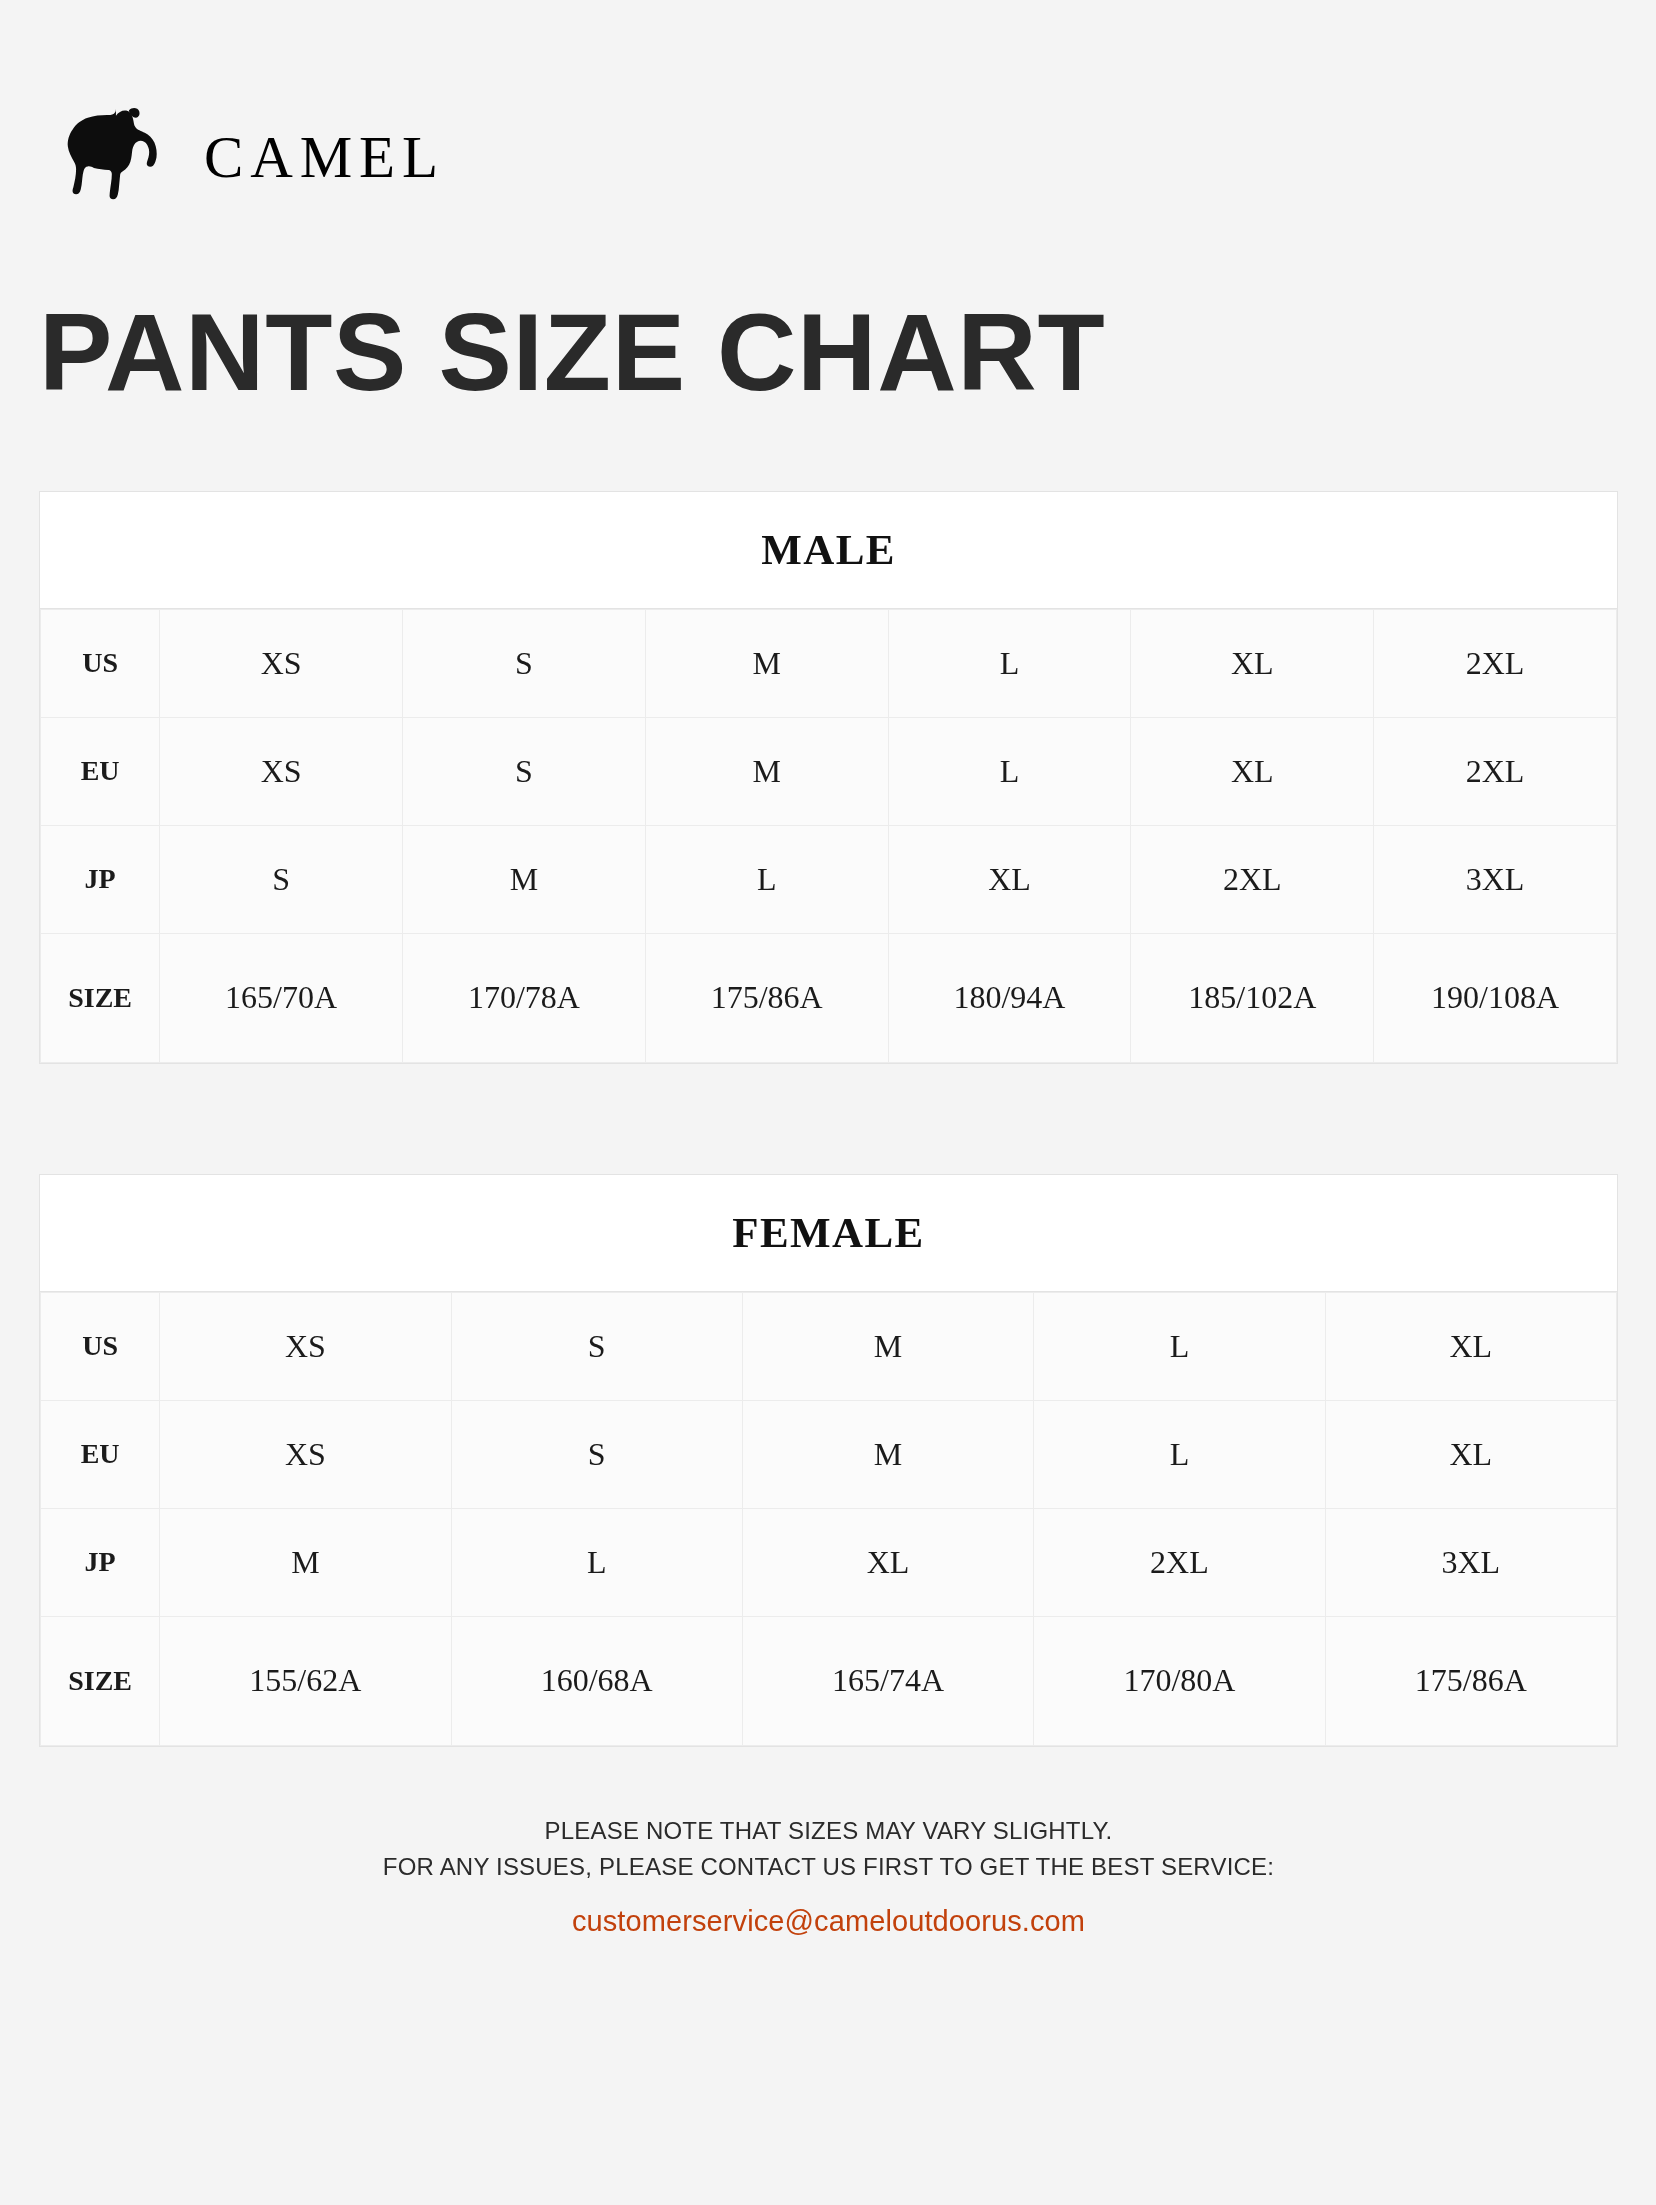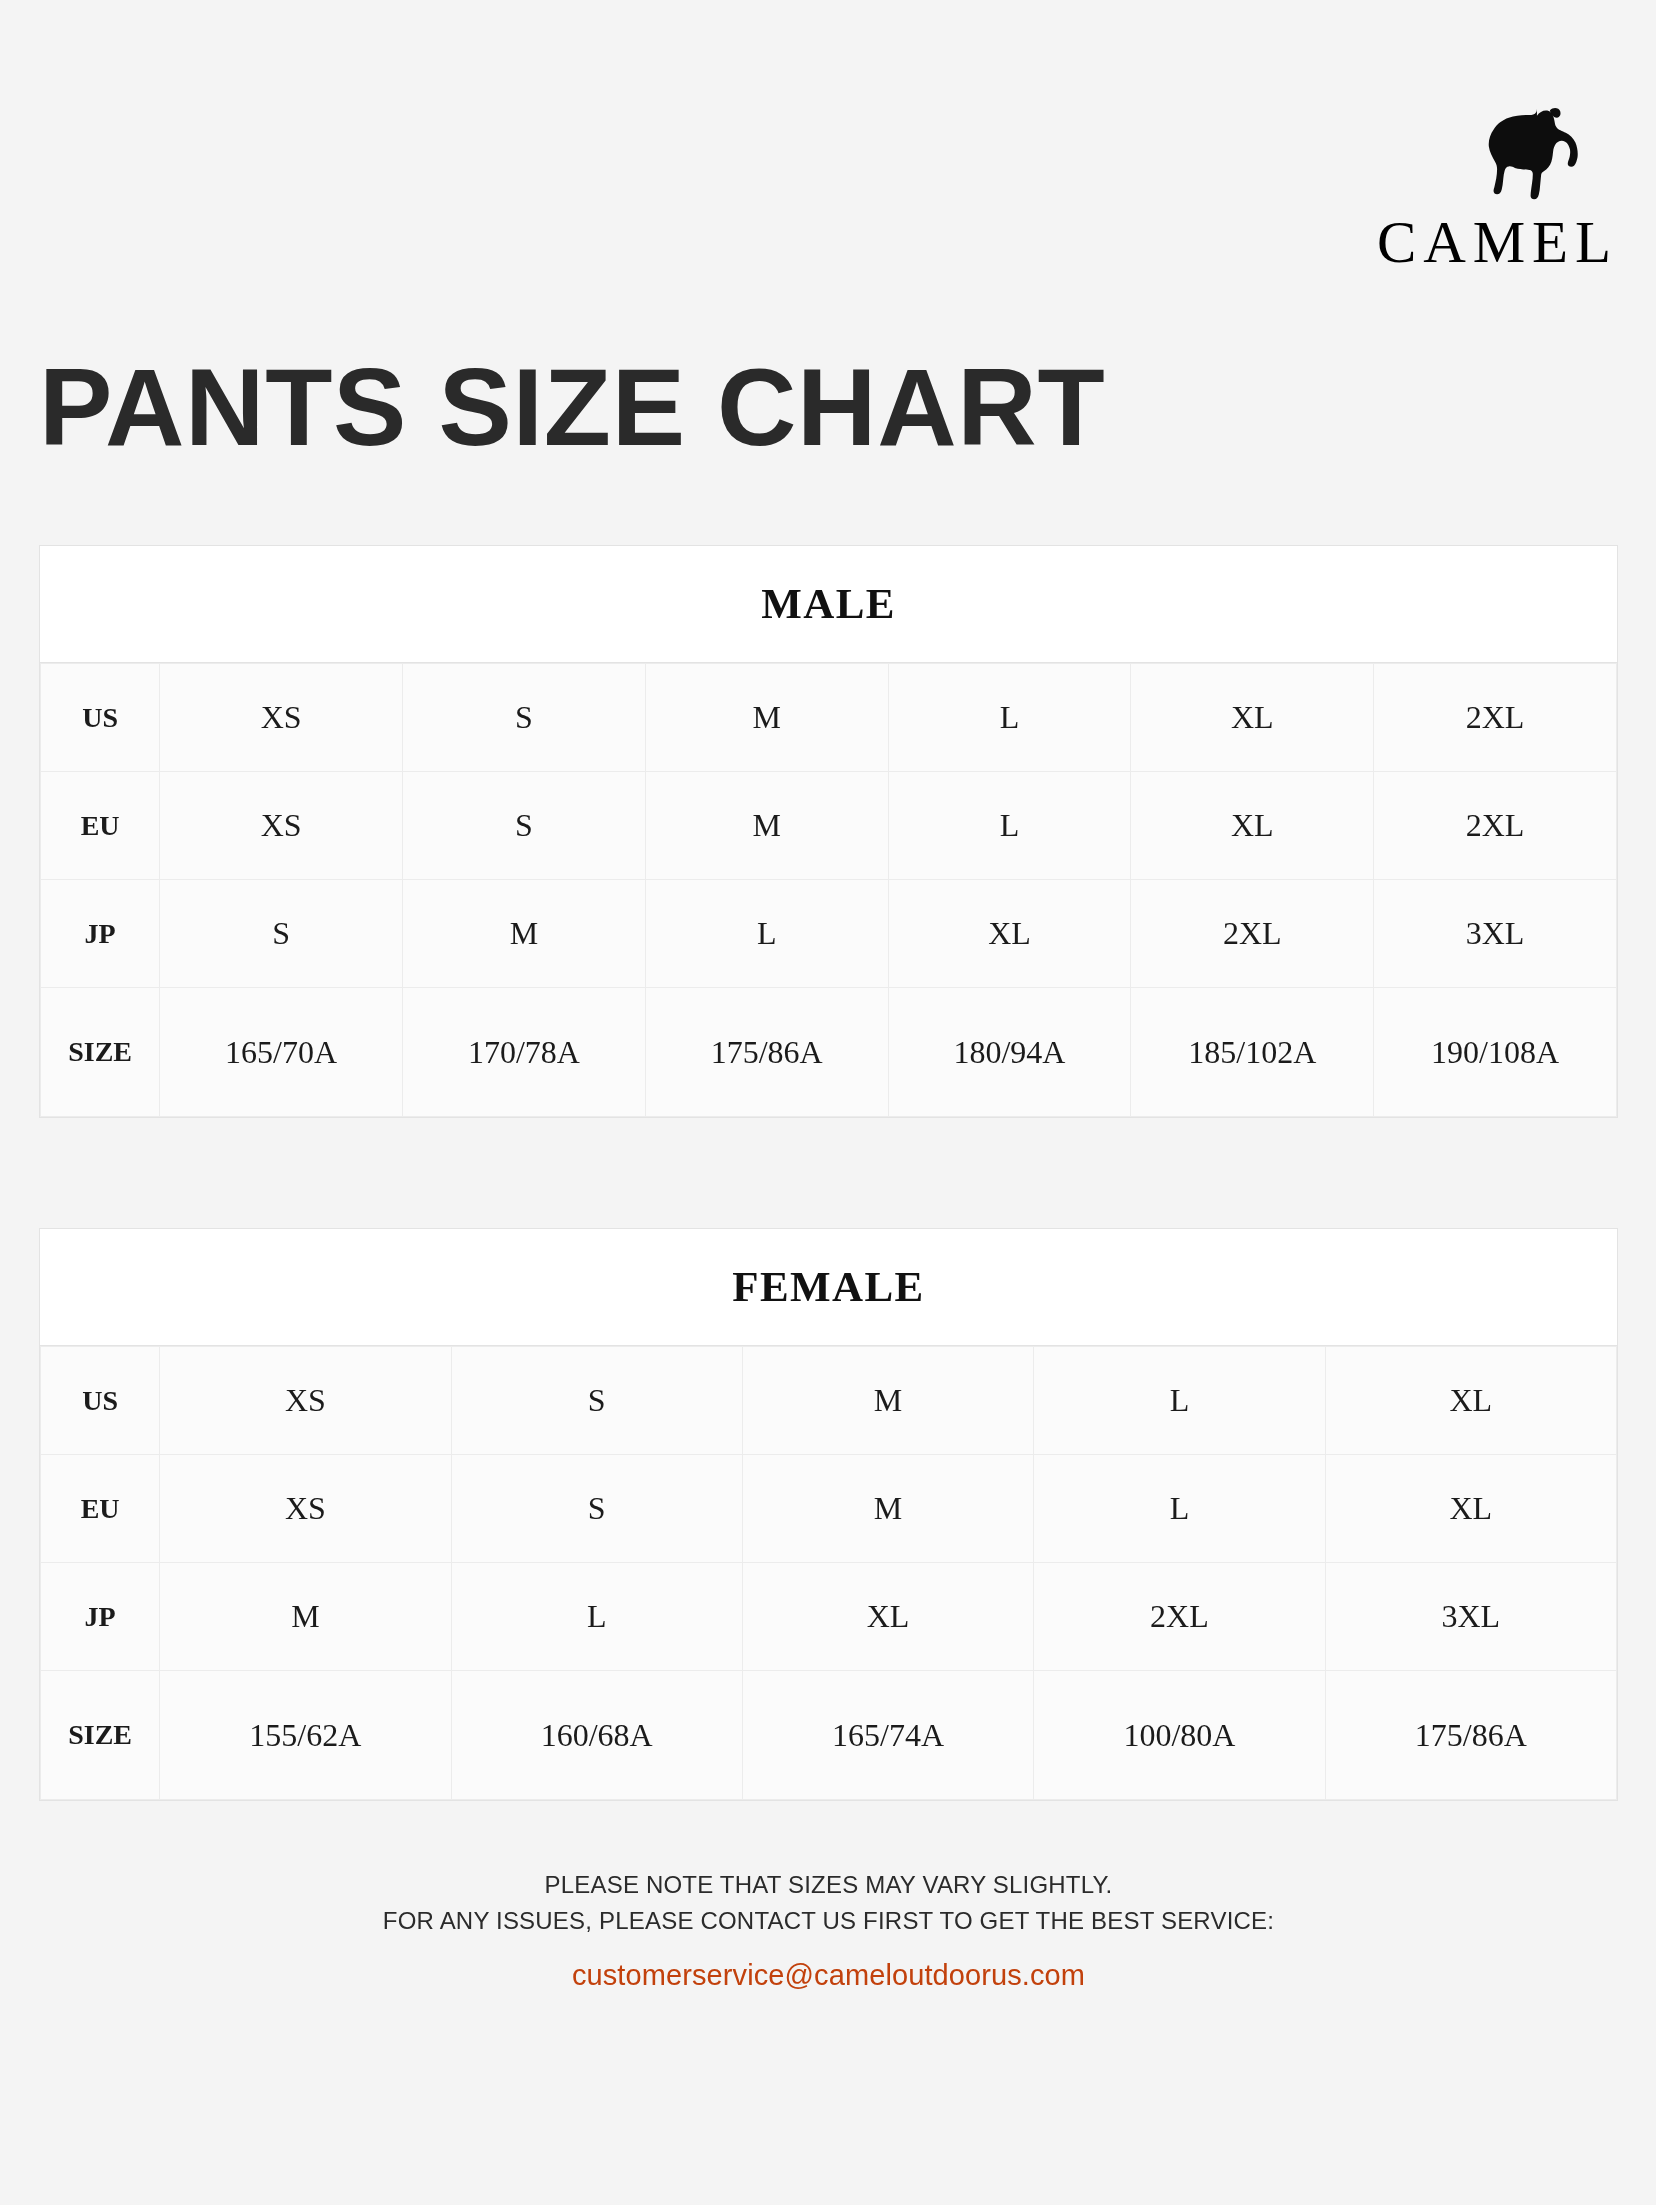--- a/index.html
+++ b/index.html
@@ -19,22 +19,22 @@
     height: 2205px;
     box-sizing: border-box;
     padding: 0 39px;
     position: relative;
   }
 
   
   .brand {
     padding-top: 103px;
     display: flex;
-    flex-direction: column;
-    align-items: flex-end;
+    flex-direction: row;
+    align-items: center;
   }
   .brand-mark {
     width: 158px;
     height: 114px;
     display: block;
   }
   .brand-name {
     font-family: "Liberation Serif", serif;
     font-size: 59px;
     letter-spacing: 6.9px;
@@ -209,21 +209,21 @@
           <td>L</td>
           <td>XL</td>
           <td>2XL</td>
           <td>3XL</td>
         </tr>
         <tr class="size-row">
           <td class="rowhead">SIZE</td>
           <td>155/62A</td>
           <td>160/68A</td>
           <td>165/74A</td>
-          <td>100/80A</td>
+          <td>170/80A</td>
           <td>175/86A</td>
         </tr>
       </tbody>
     </table>
   </div>
 
   <div class="footer">
     <div class="footer-line">PLEASE NOTE THAT SIZES MAY VARY SLIGHTLY.</div>
     <div class="footer-line">FOR ANY ISSUES, PLEASE CONTACT US FIRST TO GET THE BEST SERVICE:</div>
     <div class="footer-email">customerservice@cameloutdoorus.com</div>

